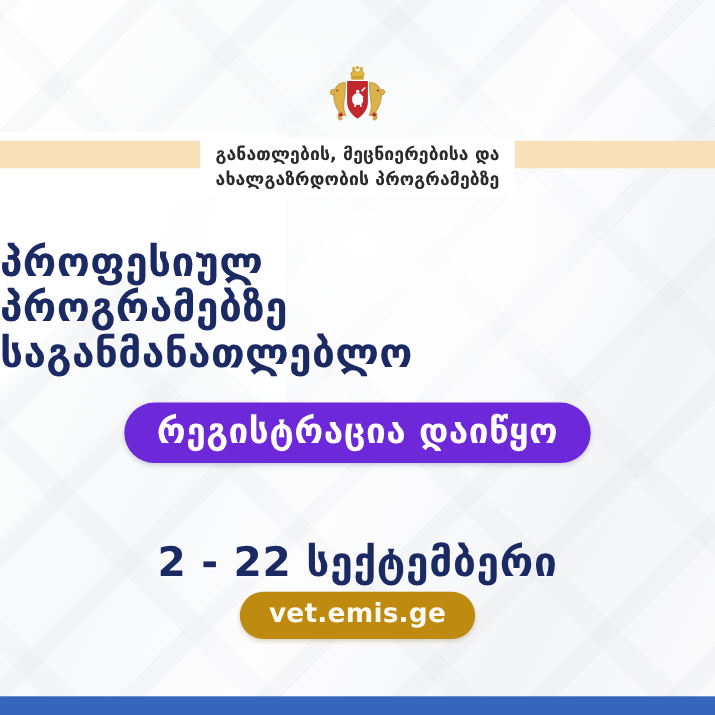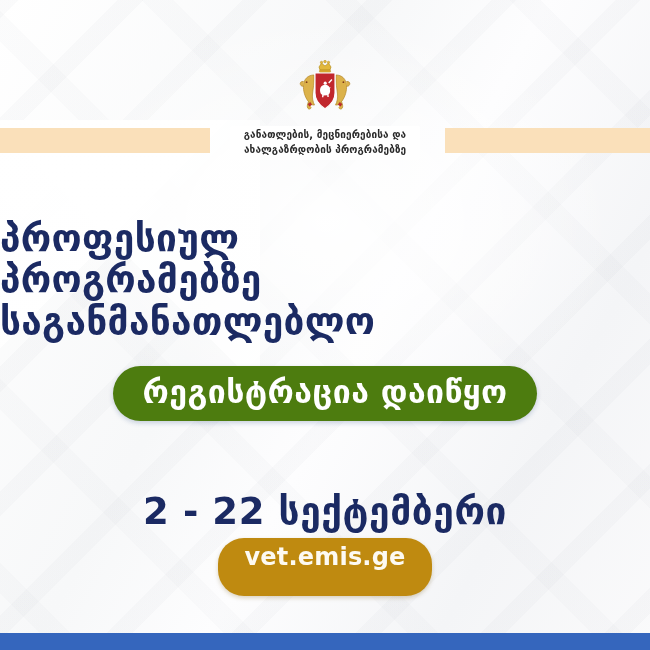--- a/index.html
+++ b/index.html
@@ -68,23 +68,23 @@
     position:absolute; left:0; right:0; top:60px;
     display:flex; flex-direction:column; align-items:center;
     z-index:5;
   }
   .emblem-wrap{
     width:62px; height:58px;
     display:flex; align-items:center; justify-content:center;
   }
   .ministry-name{
     margin-top:8px;
-    text-align:right;
+    text-align:center;
     color:#2a2a2a;
-    font-size:10px;
+    font-size:16px;
     font-weight:700;
     line-height:1.45;
     letter-spacing:0.1px;
     background:#ffffff;
     padding:2px 14px 3px 14px;
     border-radius:2px;
   }
   .ministry-name span{ display:block; white-space:nowrap; }
 
   
@@ -99,21 +99,21 @@
     text-shadow:0 1px 1px rgba(255,255,255,0.65);
   }
   .headline .hl-line{ display:block; white-space:nowrap; }
 
   
   .pill-row{
     position:absolute; left:0; right:0; top:366px;
     display:flex; justify-content:center; z-index:6;
   }
   .pill-blue{
-    background:#4d7c0f;
+    background:#6d28d9;
     color:#ffffff;
     font-size:32px;
     font-weight:800;
     letter-spacing:0.4px;
     padding:7px 30px 10px 30px;
     border-radius:40px;
     white-space:nowrap;
     box-shadow:0 2px 5px rgba(24,58,120,0.22);
   }
 
@@ -133,21 +133,21 @@
   .url-row{
     position:absolute; left:0; right:0; top:538px;
     display:flex; justify-content:center; z-index:6;
   }
   .url-badge{
     background:#bf8a10;
     color:#fdfaf2;
     font-size:24px;
     font-weight:700;
     letter-spacing:0.2px;
-    padding:5px 26px 25px 26px;
+    padding:5px 26px 10px 26px;
     border-radius:26px;
     white-space:nowrap;
     box-shadow:0 2px 4px rgba(120,86,10,0.25);
   }
 
   
   .bottom-bar{
     position:absolute; left:0; right:0; bottom:0; height:17px;
     background:#3566bd;
     z-index:7;

